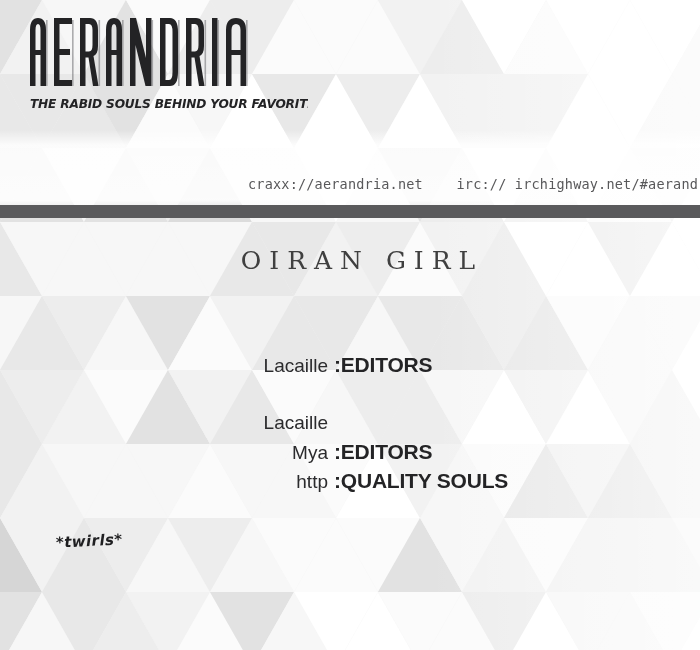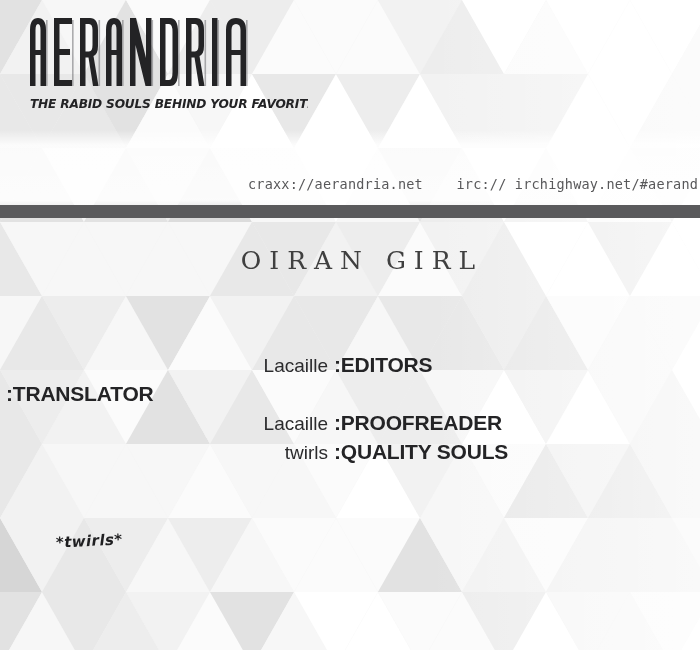--- a/index.html
+++ b/index.html
@@ -493,27 +493,29 @@
   <div id="title-block">
     <div id="series-title">OIRAN GIRL</div>
   </div>
 
   <div id="credits">
       <div class="credit-row">
         <div class="credit-name">Lacaille</div>
         <div class="credit-role">:EDITORS</div>
       </div>
       <div class="credit-row">
-        <div class="credit-role">:TRANSLATOR</div>
       </div>
       <div class="credit-row">
         <div class="credit-name">Lacaille</div>
-        <div class="credit-role">:PROOFREADER</div>
       </div>
       <div class="credit-row">
-        <div class="credit-name">twirls</div>
+        <div class="credit-name">Mya</div>
+        <div class="credit-role">:EDITORS</div>
+      </div>
+      <div class="credit-row">
+        <div class="credit-name">http</div>
         <div class="credit-role">:QUALITY SOULS</div>
       </div>
     </div>
 
   <div id="twirls">*twirls*</div>
 
 </div>
 
 </body></html>

